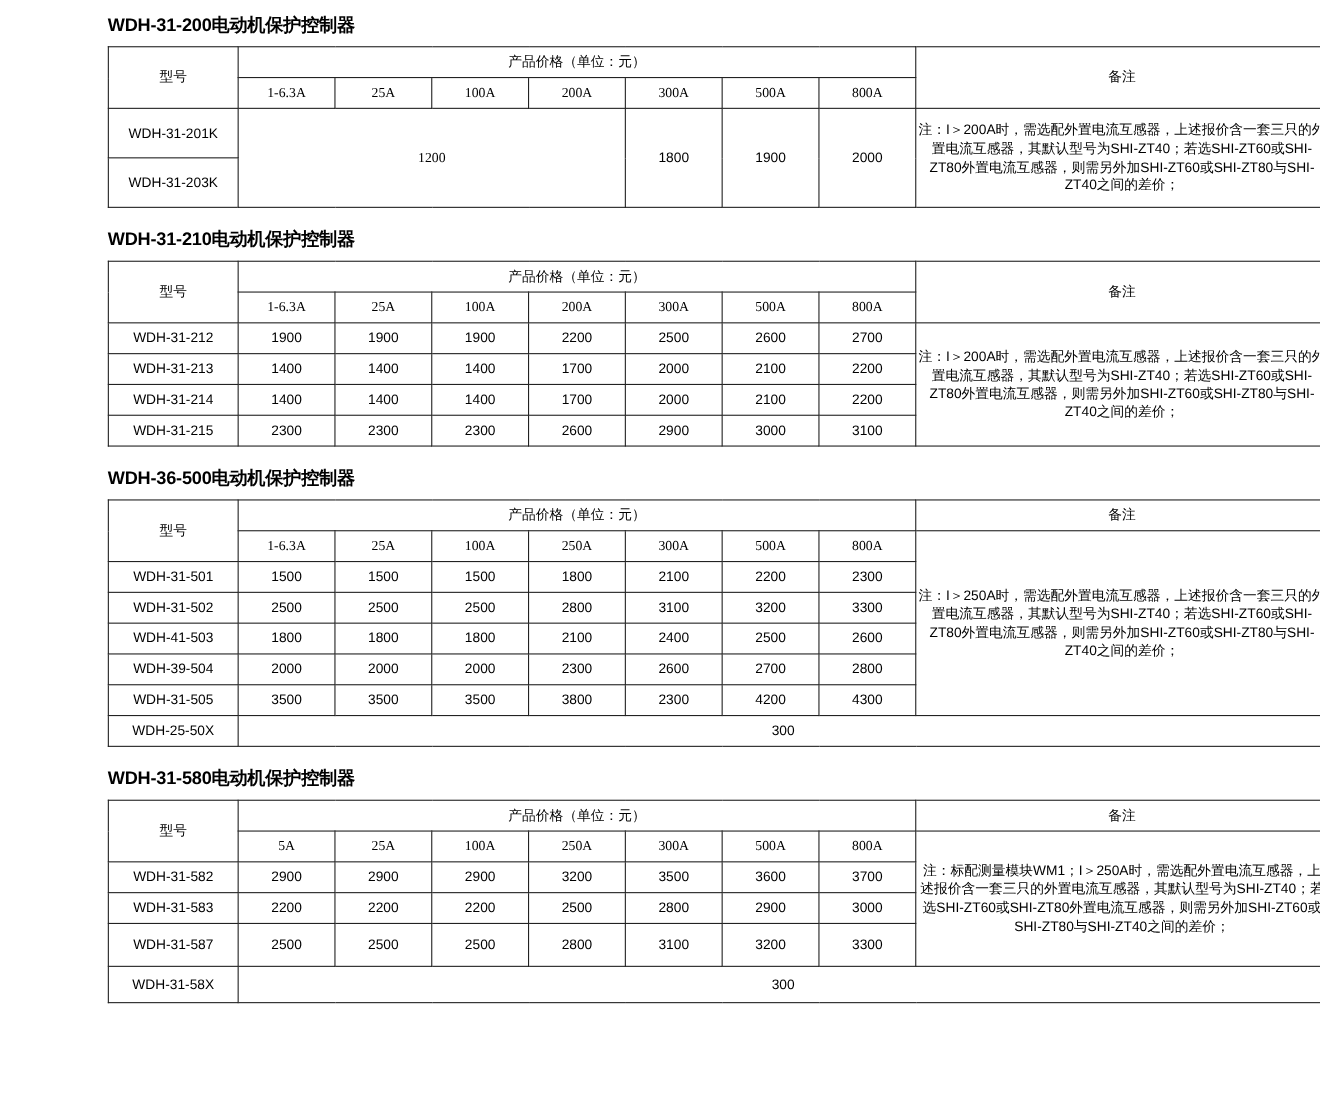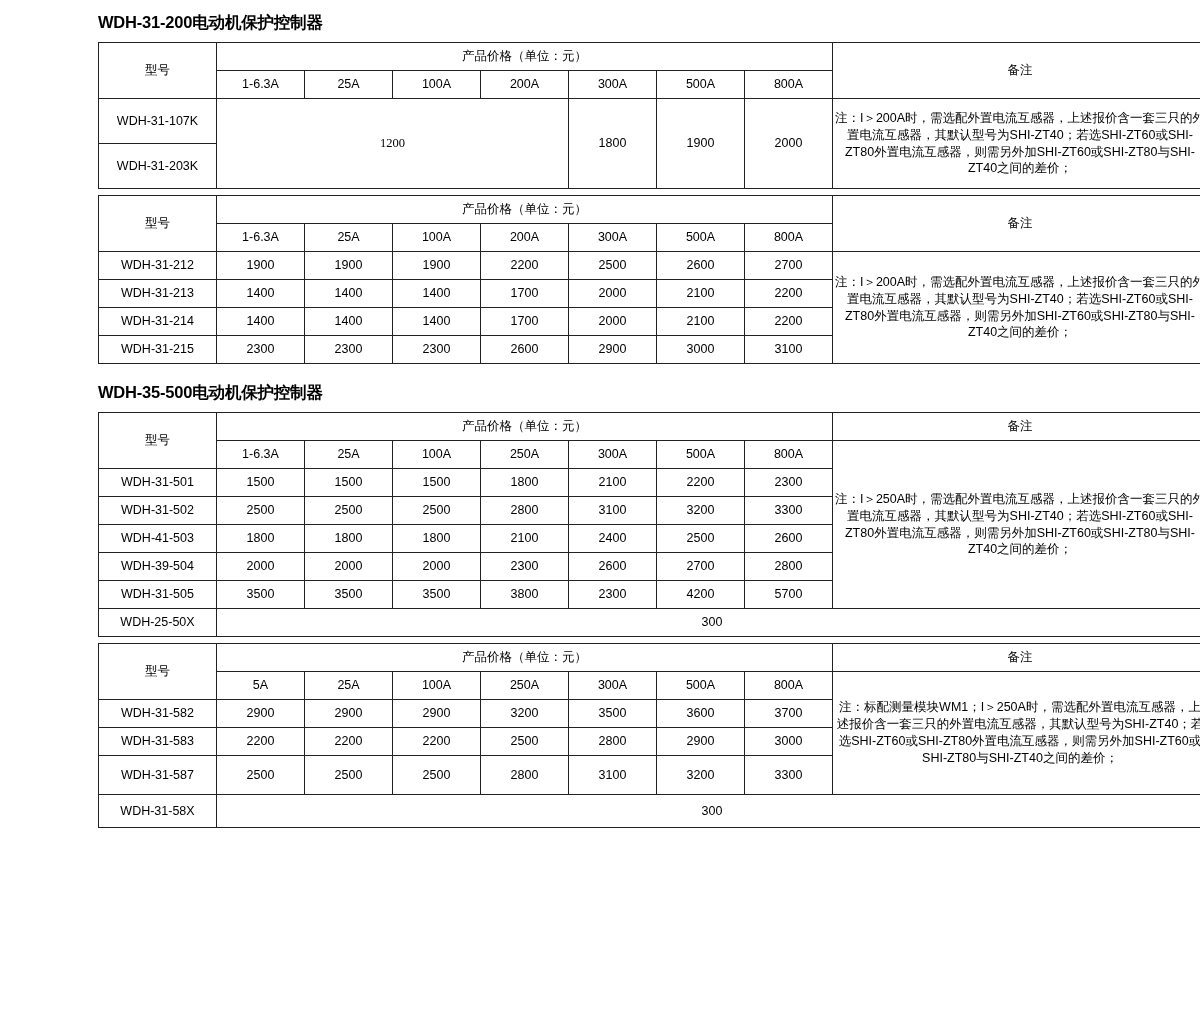--- a/index.html
+++ b/index.html
@@ -44,20 +44,21 @@
     font-weight: normal;
     text-align: center;
     vertical-align: middle;
     padding: 0;
     height: 27px;
     line-height: 1.35;
   }
   .hdr {
     font-weight: bold;
     font-size: 13px;
+    font-family: Liberation Serif, serif;
   }
   .model-cell {
     text-align: left;
     padding-left: 12px;
     font-size: 12.5px;
   }
   .remark-cell {
     text-align: left;
     padding: 5px 9px;
     font-size: 12px;
@@ -104,35 +105,36 @@
         <tr>
           <td class="hdr">1-6.3A</td>
           <td class="hdr">25A</td>
           <td class="hdr">100A</td>
           <td class="hdr">200A</td>
           <td class="hdr">300A</td>
           <td class="hdr">500A</td>
           <td class="hdr">800A</td>
         </tr>
         <tr>
-          <td class="model-cell" style="height:44px">WDH-31-107K</td>
+          <td class="model-cell" style="height:44px">WDH-31-201K</td>
           <td class="merged-price" colspan="4" rowspan="2">1200</td>
           <td rowspan="2">1800</td>
           <td rowspan="2">1900</td>
           <td rowspan="2">2000</td>
           <td class="remark-cell" rowspan="2">注：I＞200A时，需选配外置电流互感器，上述报价含一套三只的外置电流互感器，其默认型号为SHI-ZT40；若选SHI-ZT60或SHI-ZT80外置电流互感器，则需另外加SHI-ZT60或SHI-ZT80与SHI-ZT40之间的差价；</td>
         </tr>
         <tr>
           <td class="model-cell" style="height:44px">WDH-31-203K</td>
         </tr>
       </tbody>
     </table>
   </div>
 
   <div class="section">
+    <h2 class="section-title">WDH-31-210电动机保护控制器</h2>
     <table class="price-table">
       <colgroup>
         <col class="c-model">
           <col class="c-p">
           <col class="c-p">
           <col class="c-p">
           <col class="c-p">
           <col class="c-p">
           <col class="c-p">
           <col class="c-p">
@@ -192,21 +194,21 @@
           <td>2600</td>
           <td>2900</td>
           <td>3000</td>
           <td>3100</td>
         </tr>
       </tbody>
     </table>
   </div>
 
   <div class="section">
-    <h2 class="section-title">WDH-35-500电动机保护控制器</h2>
+    <h2 class="section-title">WDH-36-500电动机保护控制器</h2>
     <table class="price-table">
       <colgroup>
         <col class="c-model">
           <col class="c-p">
           <col class="c-p">
           <col class="c-p">
           <col class="c-p">
           <col class="c-p">
           <col class="c-p">
           <col class="c-p">
@@ -269,31 +271,32 @@
           <td>2800</td>
         </tr>
         <tr>
           <td class="model-cell">WDH-31-505</td>
           <td>3500</td>
           <td>3500</td>
           <td>3500</td>
           <td>3800</td>
           <td>2300</td>
           <td>4200</td>
-          <td>5700</td>
+          <td>4300</td>
         </tr>
         <tr>
           <td class="model-cell">WDH-25-50X</td>
           <td colspan="8">300</td>
         </tr>
       </tbody>
     </table>
   </div>
 
   <div class="section">
+    <h2 class="section-title">WDH-31-580电动机保护控制器</h2>
     <table class="price-table">
       <colgroup>
         <col class="c-model">
           <col class="c-p">
           <col class="c-p">
           <col class="c-p">
           <col class="c-p">
           <col class="c-p">
           <col class="c-p">
           <col class="c-p">

